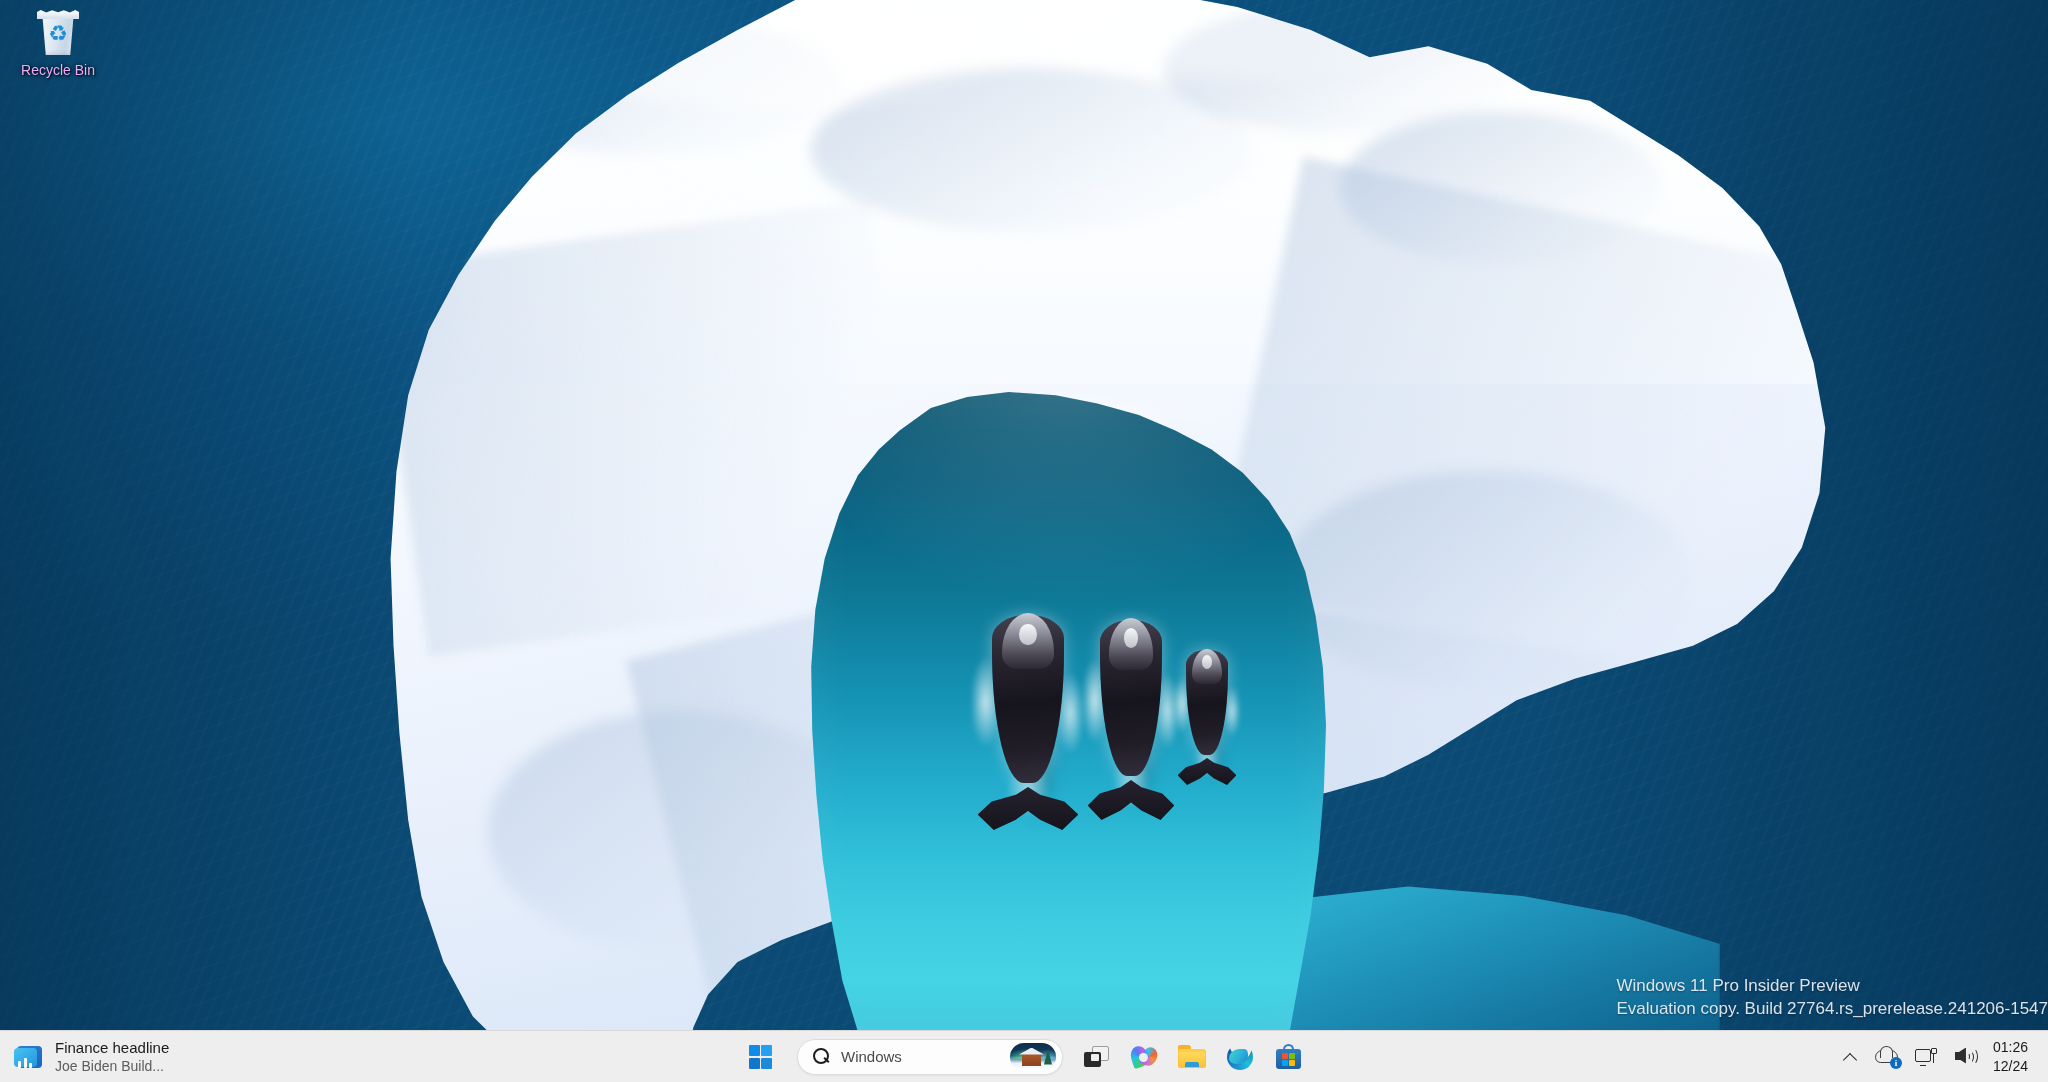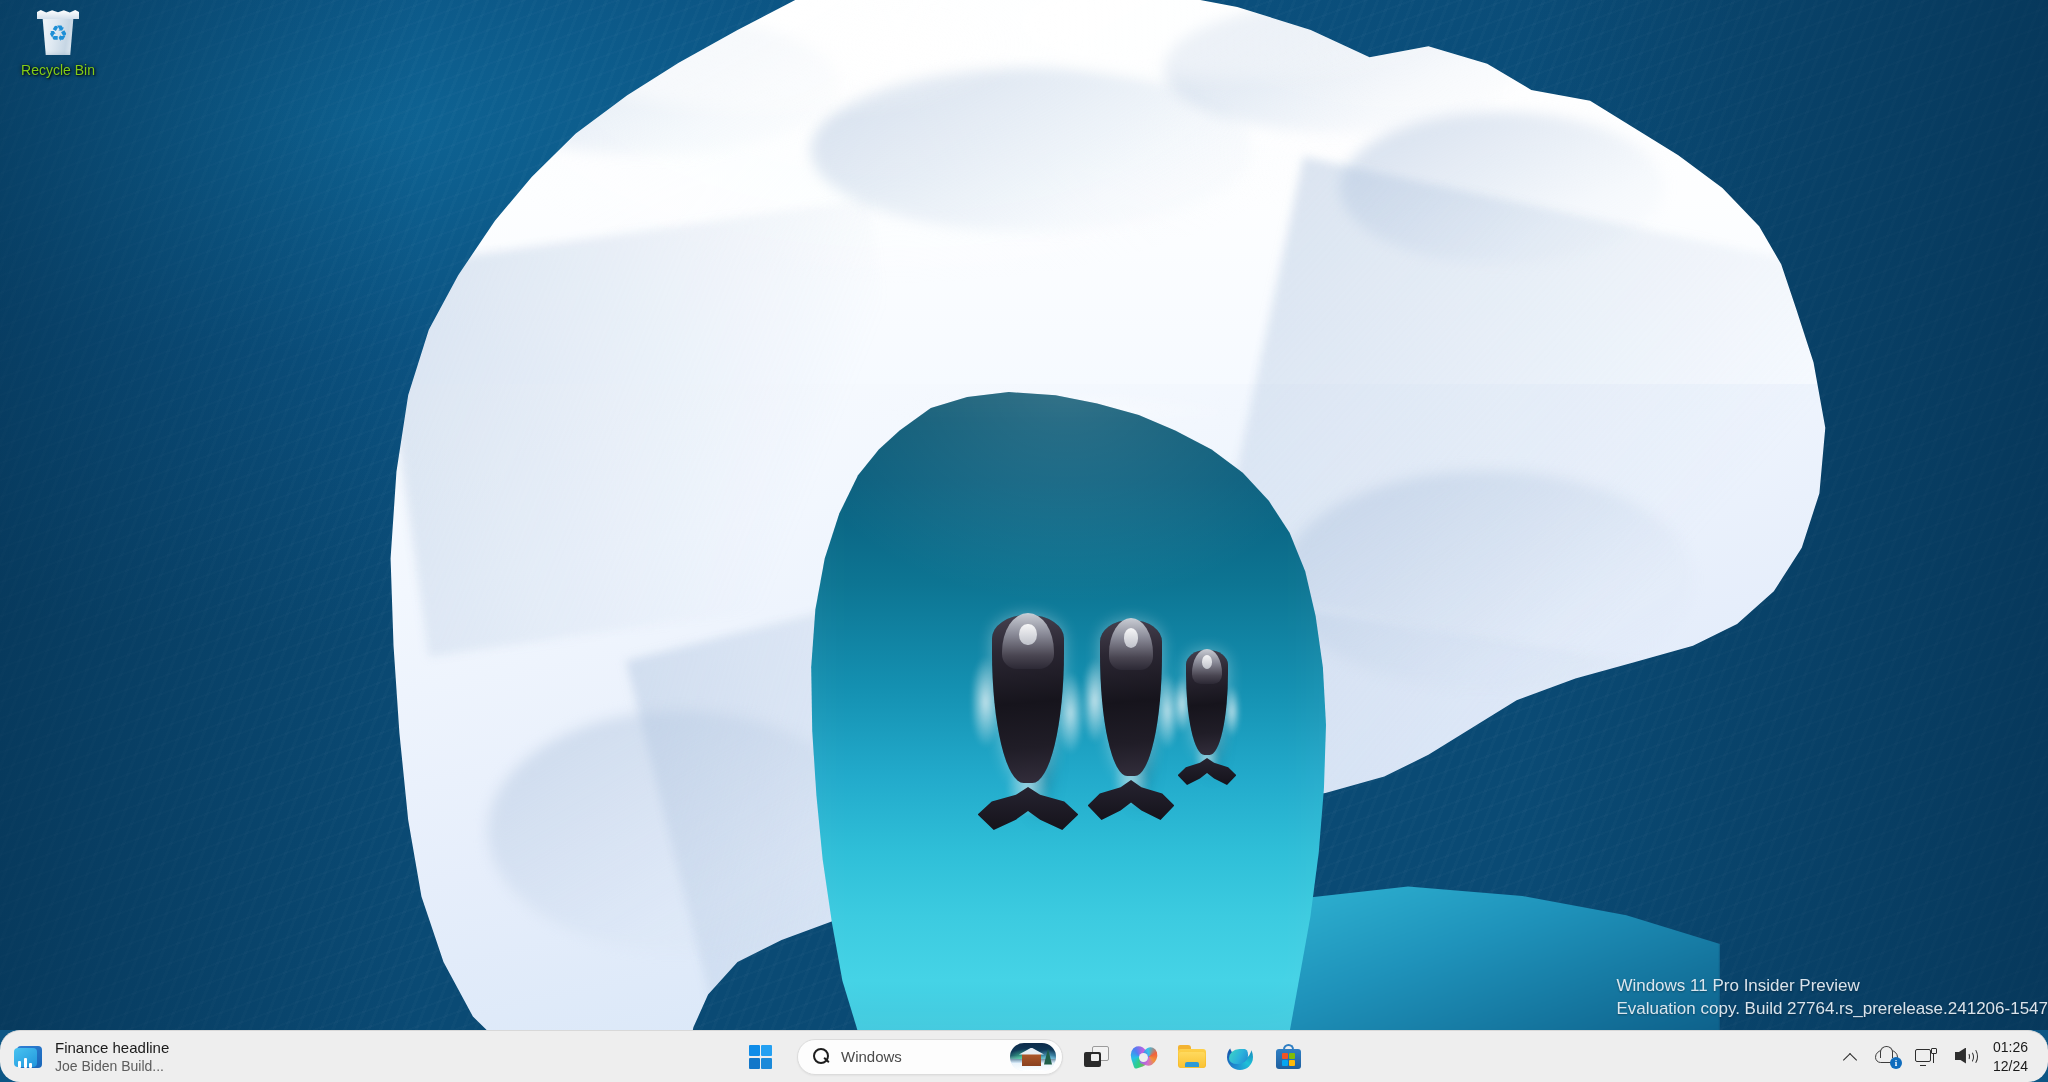--- a/index.html
+++ b/index.html
@@ -166,37 +166,37 @@
   #recycle-bin .bin-lip {
     position:absolute; left:5px; top:4px; width:42px; height:9px;
     background:linear-gradient(180deg,#ffffff,#d3e0ec);
     clip-path:polygon(0% 22%, 9% 0%, 22% 28%, 36% 2%, 50% 26%, 64% 2%, 78% 28%, 91% 0%, 100% 22%, 100% 100%, 0% 100%);
   }
   #recycle-bin .bin-arrows {
     position:absolute; left:13px; top:16px; width:26px; height:24px;
     color:#1e8fd6; font-size:22px; line-height:24px; text-align:center;
   }
   #recycle-bin .label {
-    color:#84cc16; font-size:14px; line-height:16px; text-align:center;
+    color:#f0abfc; font-size:14px; line-height:16px; text-align:center;
     text-shadow:0 0 4px rgba(0,0,0,.85), 1px 1px 2px rgba(0,0,0,.8);
   }
 
   
   #watermark {
     position:absolute; right:0px; bottom:62px; 
     color:rgba(235,242,248,.92); font-size:17px; line-height:23px;
     text-shadow:0 1px 2px rgba(0,0,0,.35); user-select:none;
   }
 
   
   #taskbar {
     position:absolute; left:0; bottom:0; width:2048px; height:52px;
     background:#eeeeee;
     border-top:1px solid #d8d8d8;
-    display:flex; align-items:center;border-radius:20px;
+    display:flex; align-items:center;
   }
   
   #widgets {
     display:flex; align-items:center; gap:11px;
     height:100%; padding:0 10px 0 14px; cursor:pointer;
   }
   #widgets .w-icon {
     width:30px; height:30px; position:relative; flex:none;
   }
   #widgets .w-icon .card-back {

